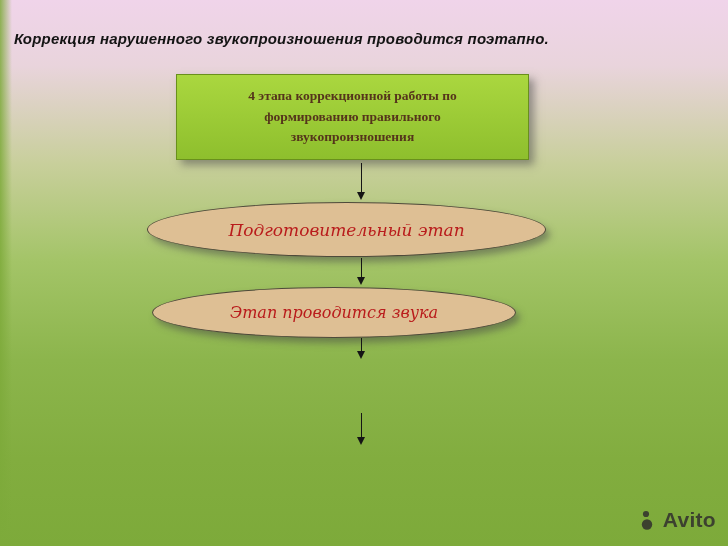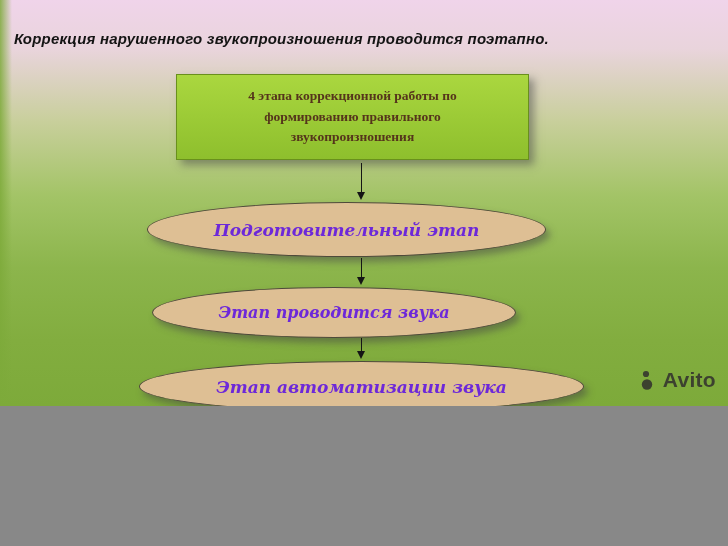--- a/index.html
+++ b/index.html
@@ -3,21 +3,21 @@
 <meta charset="utf-8">
 <style>
   html, body {
     margin: 0;
     padding: 0;
     background: #888;
   }
   .slide {
     position: relative;
     width: 728px;
-    height: 406px;
+    height: 546px;
     overflow: hidden;
     font-family: "Liberation Sans", sans-serif;
     background: linear-gradient(to bottom,
       #f0d4ea 0%,
       #e9d4dc 12%,
       #c8cf9b 30%,
       #a3c467 48%,
       #8cb54c 66%,
       #82ad3f 84%,
       #7daa3a 100%);
@@ -90,23 +90,23 @@
     position: absolute;
     border-radius: 50%;
     background: #debf94;
     border: 1px solid #4e4a3a;
     box-shadow: 4px 5px 7px rgba(70, 70, 70, 0.5);
     display: flex;
     align-items: center;
     justify-content: center;
     text-align: center;
     font-family: "DejaVu Serif", serif;
-    font-weight: bold;
+    font-weight: normal;
     font-style: italic;
-    color: #6d28d9;
+    color: #b91c1c;
   }
   #stage-0 { left: 147px; top: 202px; width: 397px; height: 53px; font-size: 17px; }
   #stage-1 { left: 152px; top: 287px; width: 362px; height: 49px; font-size: 16px; }
   #stage-2 { left: 139px; top: 361px; width: 443px; height: 49px; font-size: 17px; }
   #stage-3 {
     left: 157px; top: 447px; width: 347px; height: 68px;
     font-size: 16px; line-height: 1.35;
     padding: 0 42px; box-sizing: border-box;
   }
   #arrow-0 { left: 357px; top: 163px; height: 37px; }
@@ -146,21 +146,20 @@
   <div class="arrow" id="arrow-0"></div>
 
   <div class="stage" id="stage-0">Подготовительный этап</div>
 
   <div class="arrow" id="arrow-1"></div>
 
   <div class="stage" id="stage-1">Этап проводится звука</div>
 
   <div class="arrow" id="arrow-2"></div>
 
-  <div class="stage" id="stage-2">Этап автоматизации звука</div>
 
   <div class="arrow" id="arrow-3"></div>
 
 
   <div class="watermark">
     <span>
       <svg width="22" height="26" viewBox="0 0 22 26" aria-hidden="true">
         <circle cx="8" cy="7" r="3.1" fill="#33332e"></circle>
         <circle cx="9" cy="17.5" r="5.2" fill="#33332e"></circle>
       </svg>

